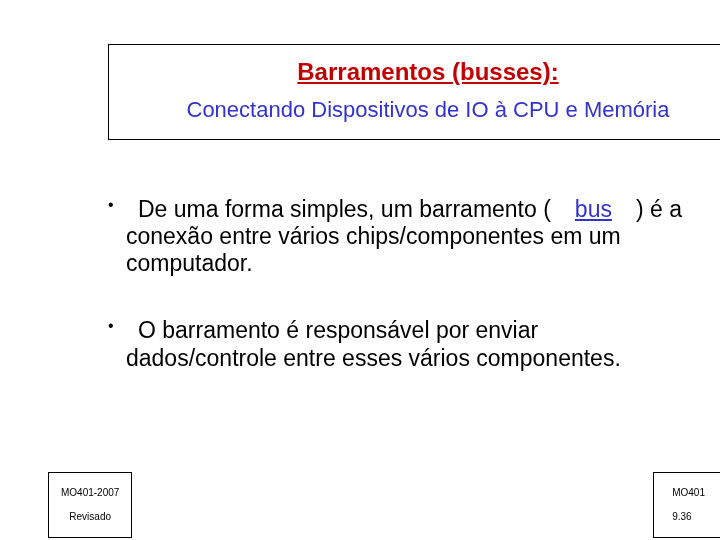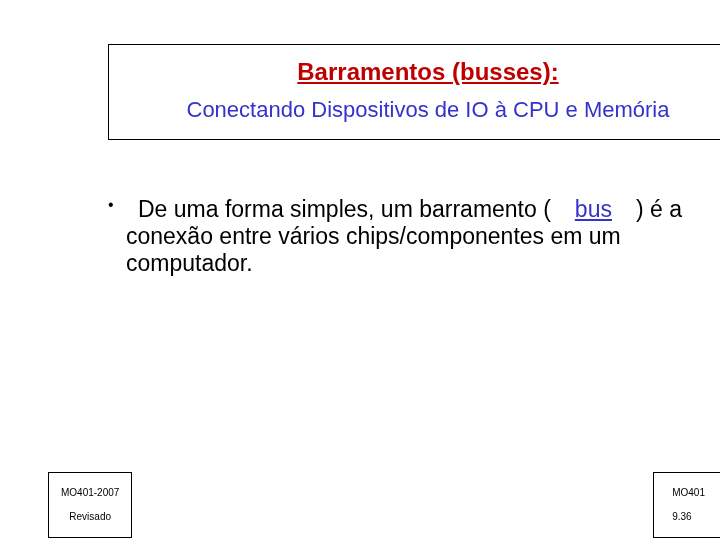--- a/index.html
+++ b/index.html
@@ -90,20 +90,23 @@
 
 <div class="header-box">
   <div class="title">Barramentos (busses):</div>
   <div class="subtitle">Conectando Dispositivos de IO à CPU e Memória</div>
 </div>
 
 <div class="content">
   <div class="bullet">
     <span>De uma forma simples, um  barramento (</span><span class="term">bus</span><span>) é a conexão entre vários chips/componentes em  um computador.</span>
   </div>
+  <div class="bullet">
+    <span>O barramento é responsável por enviar dados/controle entre esses vários componentes.</span><span class="term"></span><span></span>
+  </div>
 </div>
 
 <div class="footer-left">
   <div>MO401-2007</div>
   <div>Revisado</div>
 </div>
 
 <div class="footer-right">
   <div>MO401</div>
   <div>9.36</div>

